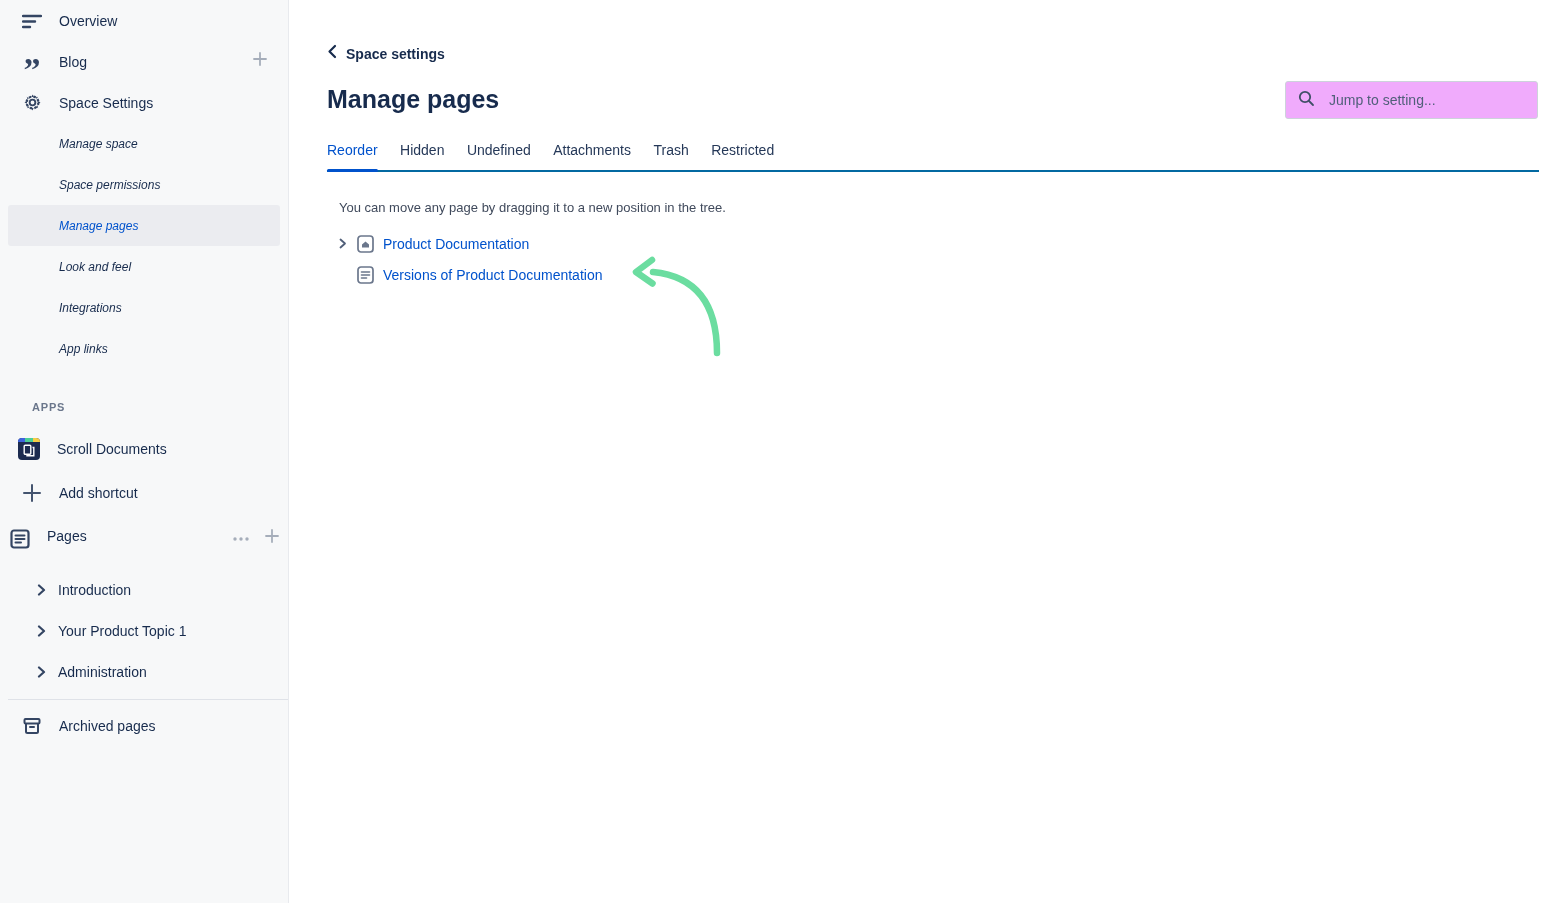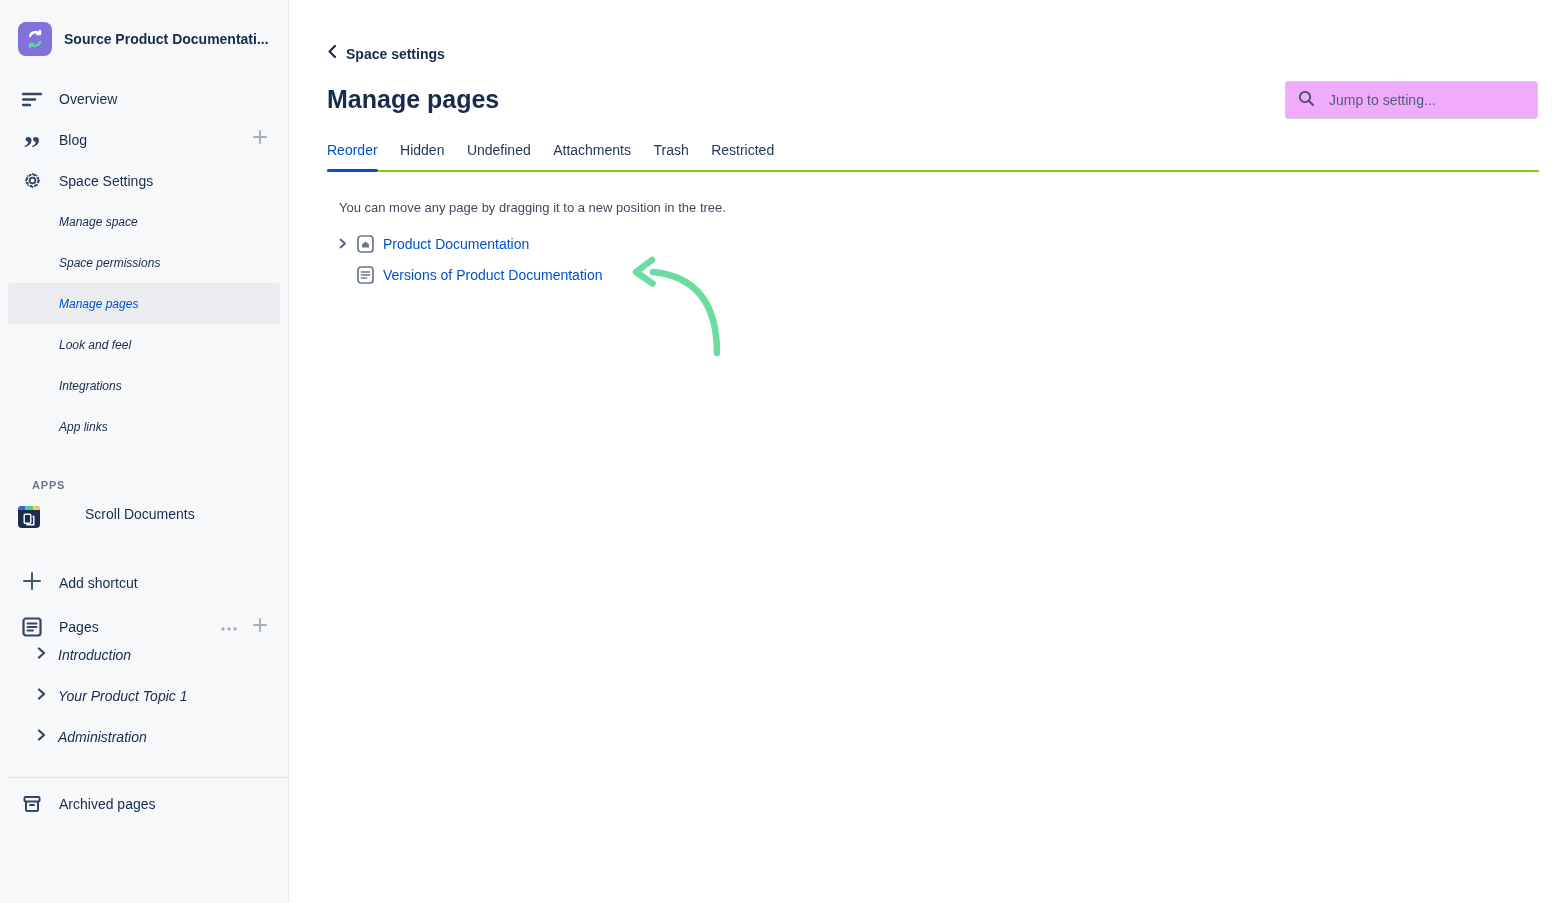--- a/index.html
+++ b/index.html
@@ -25,80 +25,71 @@
   .srow .icon-col { width:24px; display:flex; align-items:center; justify-content:center; margin-right:15px; flex:0 0 24px; }
   .srow .label { font-size:14px; color:#172B4D; flex:1 1 auto; white-space:nowrap; }
   .srow .trail { color:#A5ADBA; font-size:18px; font-weight:400; }
   .subrow { display:flex; align-items:center; height:41px; padding-left:59px; font-size:12px; color:#172B4D; cursor:pointer;font-style:italic; }
   .subrow.selected { background:#EBECF0; border-radius:3px; margin:0 8px; padding-left:51px; color:#0052CC; }
   .section-label {
     height:30px; margin-top:22px; padding:10px 20px 0 32px;
     font-size:11px; font-weight:bold; letter-spacing:0.8px; color:#6B778C;
   }
   .section-label.shortcuts { margin-top:10px; }
-  .app-row { display:flex; height:41px; padding:0 18px; cursor:pointer;gap:28px; }
+  .app-row { display:flex; align-items:center; height:41px; padding:0 18px; cursor:pointer; }
   .app-row:first-of-type { margin-top:0; }
   .app-badge { position:relative; width:22px; height:22px; border-radius:4px; background:#1C2B50; overflow:hidden; margin-right:17px; flex:0 0 22px; }
   .app-badge .stripe { position:absolute; top:0; left:0; right:0; height:4px; display:flex; }
   .app-badge .stripe span { flex:1; }
   .app-badge .glyph { position:absolute; left:0; right:0; top:4px; bottom:0; display:flex; align-items:center; justify-content:center; }
   .app-row .label { font-size:14px; color:#172B4D; }
-  .pages-header { display:flex; align-items:center; height:41px; padding:0 20px; margin-top:15px; }
+  .pages-header { display:flex; align-items:flex-start; height:41px; padding:0 8px; margin-top:15px; }
   .pages-header .icon-col { width:24px; display:flex; justify-content:center; margin-right:15px; flex:0 0 24px; }
   .pages-header .label { font-size:14px; color:#172B4D; flex:1 1 auto; }
   .pages-header .hicon { color:#A5ADBA; margin-left:14px; cursor:pointer; }
-  .tree-row { display:flex; align-items:flex-start; height:41px; padding-left:37px; cursor:pointer;font-style:italic; }
+  .tree-row { display:flex; align-items:center; height:41px; padding-left:37px; cursor:pointer; }
   .tree-row .chev { margin-right:12px; display:flex; align-items:center; }
   .tree-row .label { font-size:14px; color:#172B4D; }
   .side-divider { border-top:1px solid #DFE2E8; margin:7px 0 5px 8px; }
 
   
   .main { position:absolute; left:289px; top:0; width:1265px; height:903px; background:#fff; }
   .back-link { position:absolute; left:38px; top:44px; display:flex; align-items:center; gap:9px; cursor:pointer; }
   .back-link .txt { font-size:14px; font-weight:600; color:#172B4D; }
   .page-title { position:absolute; left:38px; top:85px; font-size:25px; font-weight:bold; color:#172B4D; }
   .search-box {
     position:absolute; right:16px; top:81px; width:253px; height:38px;
     border:1px solid #CDD2DB; border-radius:3px; background:#f0abfc;
     display:flex; align-items:center; padding:0 12px;
   }
   .search-box input {
     border:none; outline:none; flex:1; font-size:14px; color:#44546F;
     font-family:"Liberation Sans","DejaVu Sans",sans-serif; margin-left:12px; background:transparent;
   }
   .search-box input::placeholder { color:#505F79; opacity:1; }
-  .tabs { position:absolute; left:38px; top:141px; right:15px; border-bottom:2px solid #84cc16; }
+  .tabs { position:absolute; left:38px; top:141px; right:15px; border-bottom:2px solid #0369a1; }
   .tab { display:inline-block; position:relative; font-size:14px; color:#253858; padding:0 0 12px 0; margin-right:18px; cursor:pointer; }
   .tab.active { color:#0052CC; }
   .tab.active::after { content:""; position:absolute; left:0; right:0; bottom:-2px; height:3px; border-radius:2px; background:#0052CC; }
   .instruction { position:absolute; left:50px; top:200px; font-size:13px; color:#404A5C; }
   .page-tree { position:absolute; left:50px; top:228px; }
   .ptree-row { display:flex; align-items:center; height:31px; }
   .ptree-row .expander { width:10px; display:flex; align-items:center; margin-right:8px; cursor:pointer; }
   .ptree-row .spacer { width:18px; }
   .ptree-row .picon { display:flex; align-items:center; margin-right:9px; }
   .ptree-row a { font-size:14px; color:#0052CC; text-decoration:none; cursor:pointer; }
   .green-arrow { position:absolute; left:340px; top:253px; pointer-events:none; }
 </style>
 </head>
 <body>
 
 <div class="app">
 
   <aside class="sidebar">
 
-    <div class="space-header">
-      <div class="space-logo">
-        <svg width="22" height="22" viewBox="0 0 22 22">
-          <path d="M6 8 A6 6 0 0 1 16 6 L16 3 L16 6 L13 6" fill="none" stroke="#FFFFFF" stroke-width="2.4" stroke-linecap="round" stroke-linejoin="round"></path>
-          <path d="M16 14 A6 6 0 0 1 6 16 L6 19 L6 16 L9 16" fill="none" stroke="#57D9A3" stroke-width="2.4" stroke-linecap="round" stroke-linejoin="round"></path>
-        </svg>
-      </div>
-      <div class="space-name">Source Product Documentati...</div>
-    </div>
 
     <div class="srow">
       <span class="icon-col">
         <svg width="20" height="16" viewBox="0 0 20 16">
           <line x1="1" y1="3" x2="19" y2="3" stroke="#344563" stroke-width="2.4" stroke-linecap="round"></line>
           <line x1="1" y1="8.5" x2="13" y2="8.5" stroke="#344563" stroke-width="2.4" stroke-linecap="round"></line>
           <line x1="1" y1="14" x2="8" y2="14" stroke="#344563" stroke-width="2.4" stroke-linecap="round"></line>
         </svg>
       </span>
       <span class="label">Overview</span>
@@ -147,21 +138,21 @@
             <rect x="1.2" y="1.2" width="6.6" height="9" rx="1" fill="none" stroke="#FFFFFF" stroke-width="1.4"></rect>
             <path d="M9.5 3.5 L10.8 3.5 L10.8 11.8 L4 11.8 L4 10.6" fill="none" stroke="#FFFFFF" stroke-width="1.4"></path>
           </svg>
         </span>
       </span>
       <span class="label">Scroll Documents</span>
     </div>
 
 
 
-    <div class="srow" style="margin-top:3px;align-items:flex-end;">
+    <div class="srow" style="margin-top:3px;">
       <span class="icon-col">
         <svg width="20" height="20" viewBox="0 0 20 20">
             <line x1="10" y1="2" x2="10" y2="18" stroke="#44546F" stroke-width="2" stroke-linecap="round"></line>
             <line x1="2" y1="10" x2="18" y2="10" stroke="#44546F" stroke-width="2" stroke-linecap="round"></line>
           </svg>
       </span>
       <span class="label">Add shortcut</span>
     </div>
 
     <div class="pages-header">

